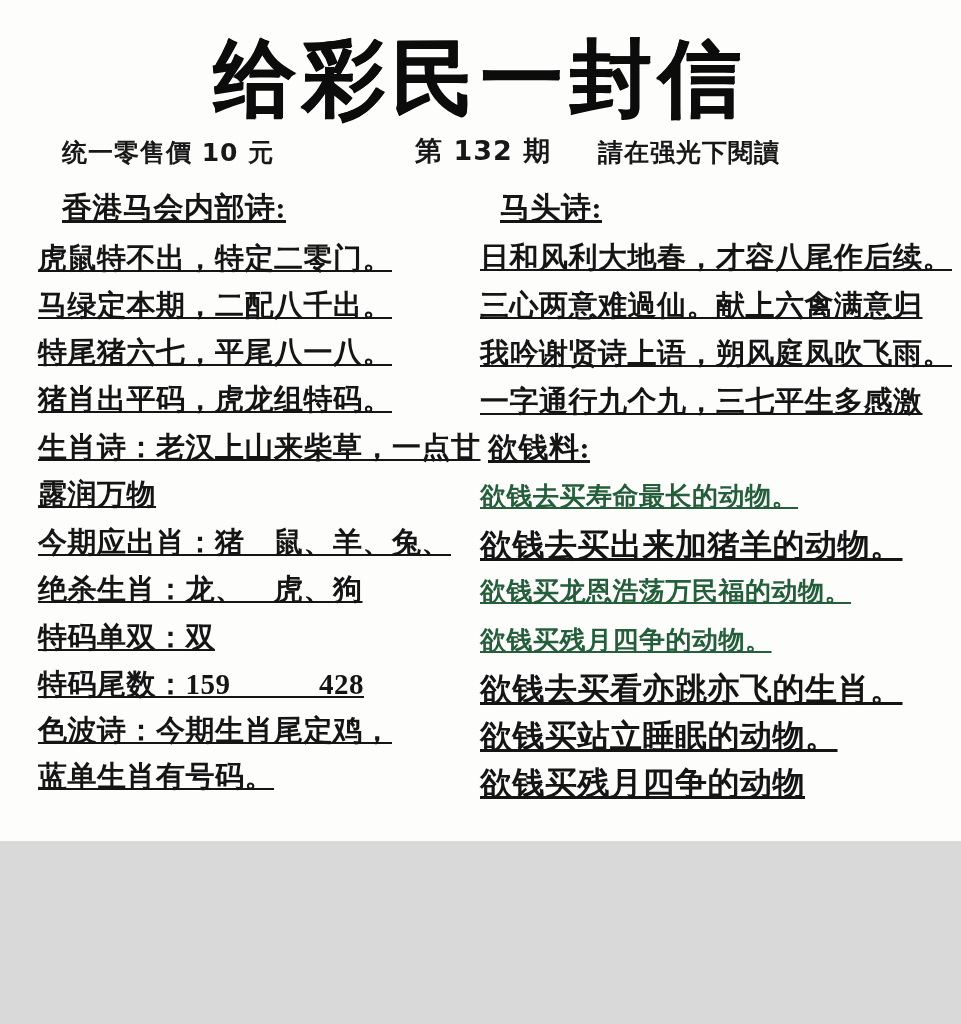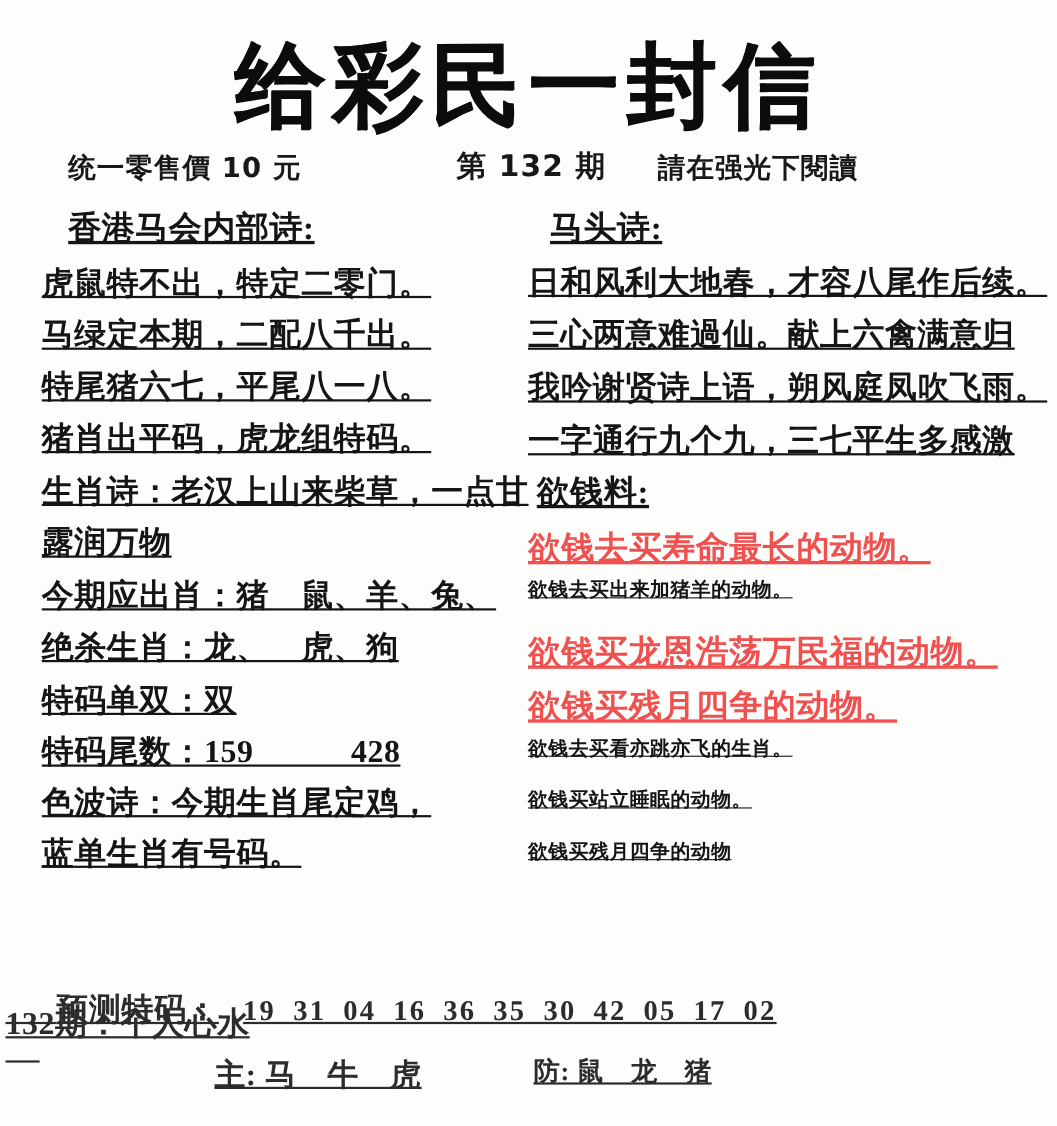--- a/index.html
+++ b/index.html
@@ -1,18 +1,18 @@
 <!DOCTYPE html>
 <html><head>
 <meta charset="utf-8">
 <style>
   html,body{margin:0;padding:0;background:#d9d9d9;}
   .page{
     position:relative;
-    width:961px;height:1024px;
+    width:961px;height:841px;
     margin:0 auto;
     background:#fdfdfc;
     font-family:"Liberation Serif","DejaVu Serif",serif;
     color:#151515;
     overflow:hidden;
   }
   .line{
     position:absolute;
     font-weight:700;
     font-size:29px;
@@ -36,26 +36,26 @@
   .subheader{
     position:absolute;
     font-family:"DejaVu Sans","Liberation Sans",sans-serif;
     font-weight:900;
     font-size:25px;
     letter-spacing:1px;
     white-space:pre;
     color:#181818;
   }
   .heading{font-size:30px;}
-  .material{font-size:18px;}
+  .material{font-size:32px;}
   .faded{
-    color:#ef4444;
+    color:#14532d;
     filter:blur(0.55px);
     opacity:0.93;
-    font-size:30px;
+    font-size:26px;
   }
   .soft{
     color:#2c2c2c;
     filter:blur(0.35px);
   }
   .numbers{
     letter-spacing:2px;
     word-spacing:7px;
     font-size:26px;
   }

